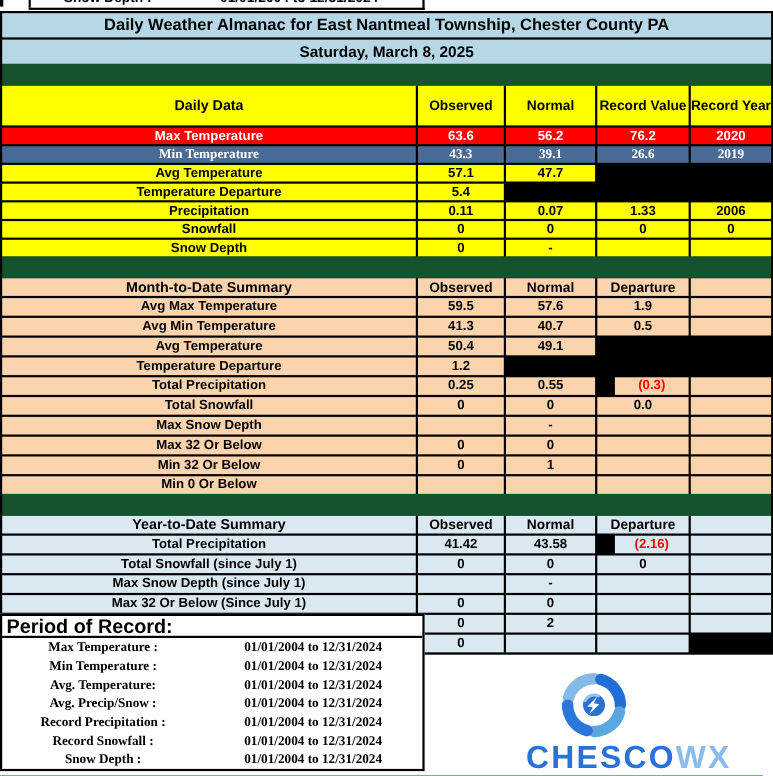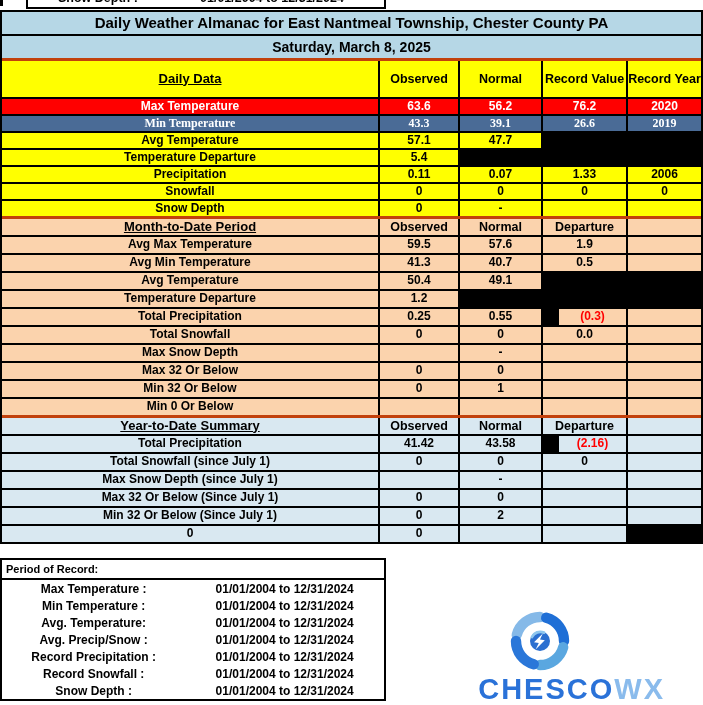--- a/index.html
+++ b/index.html
@@ -7,49 +7,49 @@
     width:703px;height:705px;position:relative;background:#fff;overflow:hidden;
     font-family:"Liberation Sans",sans-serif;font-weight:bold;color:#000;
   }
   
   .top-frag{position:absolute;left:0;top:0;width:389px;height:9px;overflow:hidden;}
   .top-frag .t{position:absolute;top:-9px;font-size:12.5px;line-height:14px;white-space:nowrap;}
   .tick{position:absolute;background:#000;}
   
   .almanac{
     position:absolute;top:10px;left:0;width:703px;box-sizing:border-box;
-    border:2px solid #000;background:#c2410c;display:flex;flex-direction:column;gap:3px;
+    border:2px solid #000;background:#14532d;display:flex;flex-direction:column;gap:20px;
   }
   .sec{display:grid;gap:2px;background:#000;}
   .sec-title{grid-template-columns:1fr;grid-auto-rows:22px;}
   .grid5{grid-template-columns:376px 78px 81px 83px 1fr;}
   .sec-daily{grid-template-rows:36px;grid-auto-rows:15px;}
   .sec-mtd,.sec-ytd{grid-auto-rows:16px;}
   .cell{display:flex;align-items:center;justify-content:center;text-align:center;
         font-size:12px;line-height:1.15;overflow:hidden;}
   .title{font-size:15px;}
   .date{font-size:14px;}
   .head{font-size:12.5px;}
-  .headlab{font-size:13px;text-decoration:underline;}
+  .headlab{font-size:13px;}
   .bg-y{background:var(--yellow,#ffff00);}
   .bg-p{background:var(--peach,#fbd3ad);}
   .bg-b{background:var(--ytdblue,#d9e8f1);}
   .bg-t{background:var(--titleblue,#b6d7e6);}
   .rh{background:var(--red,#ff0000);color:#fff;}
   .rl{background:var(--slate,#4a6b96);color:#fff;font-family:Liberation Serif, serif;}
   .blackcell{background:#000;}
   .neg{color:var(--negred,#ff0000);margin-left:16px;}
   
   .period{
     position:absolute;left:0;top:558px;width:386px;box-sizing:border-box;
     border:2.5px solid #000;background:#fff;
   }
   .period-head{height:18px;display:flex;align-items:center;padding-left:4px;
-    font-size:11px;border-bottom:2.5px solid #000;}
-  .period-row{display:grid;grid-template-columns:48% 52%;height:17px;align-items:center;}
+    font-size:18px;border-bottom:2.5px solid #000;}
+  .period-row{display:grid;grid-template-columns:48% 52%;height:17px;align-items:center;font-family:Liberation Serif, serif;}
   .period-row span{text-align:center;font-size:12px;white-space:nowrap;}
   
   .logo{position:absolute;left:415px;top:605px;width:250px;text-align:right;}
   .logo svg{display:block;margin:0 auto;}
   .logo-text{font-size:29px;letter-spacing:2px;line-height:1;margin-top:-2px;}
   .logo-text .p1{color:var(--logoblue,#2a72d8);}
   .logo-text .p2{color:var(--logolight,#8abbec);}
 </style>
 </head>
 <body>
@@ -104,21 +104,21 @@
       <div class="cell val bg-y">0</div>
       <div class="cell val bg-y">0</div>
       <div class="cell val bg-y">0</div>
       <div class="cell lab bg-y">Snow Depth</div>
       <div class="cell val bg-y">0</div>
       <div class="cell val bg-y">-</div>
       <div class="cell val bg-y"></div>
       <div class="cell val bg-y"></div>
     </div>
   <div class="sec grid5 sec-mtd">
-      <div class="cell head bg-p headlab">Month-to-Date Period</div>
+      <div class="cell head bg-p headlab">Month-to-Date Summary</div>
       <div class="cell head bg-p">Observed</div>
       <div class="cell head bg-p">Normal</div>
       <div class="cell head bg-p">Departure</div>
       <div class="cell head bg-p"></div>
       <div class="cell lab bg-p">Avg Max Temperature</div>
       <div class="cell val bg-p">59.5</div>
       <div class="cell val bg-p">57.6</div>
       <div class="cell val bg-p">1.9</div>
       <div class="cell val bg-p"></div>
       <div class="cell lab bg-p">Avg Min Temperature</div>

